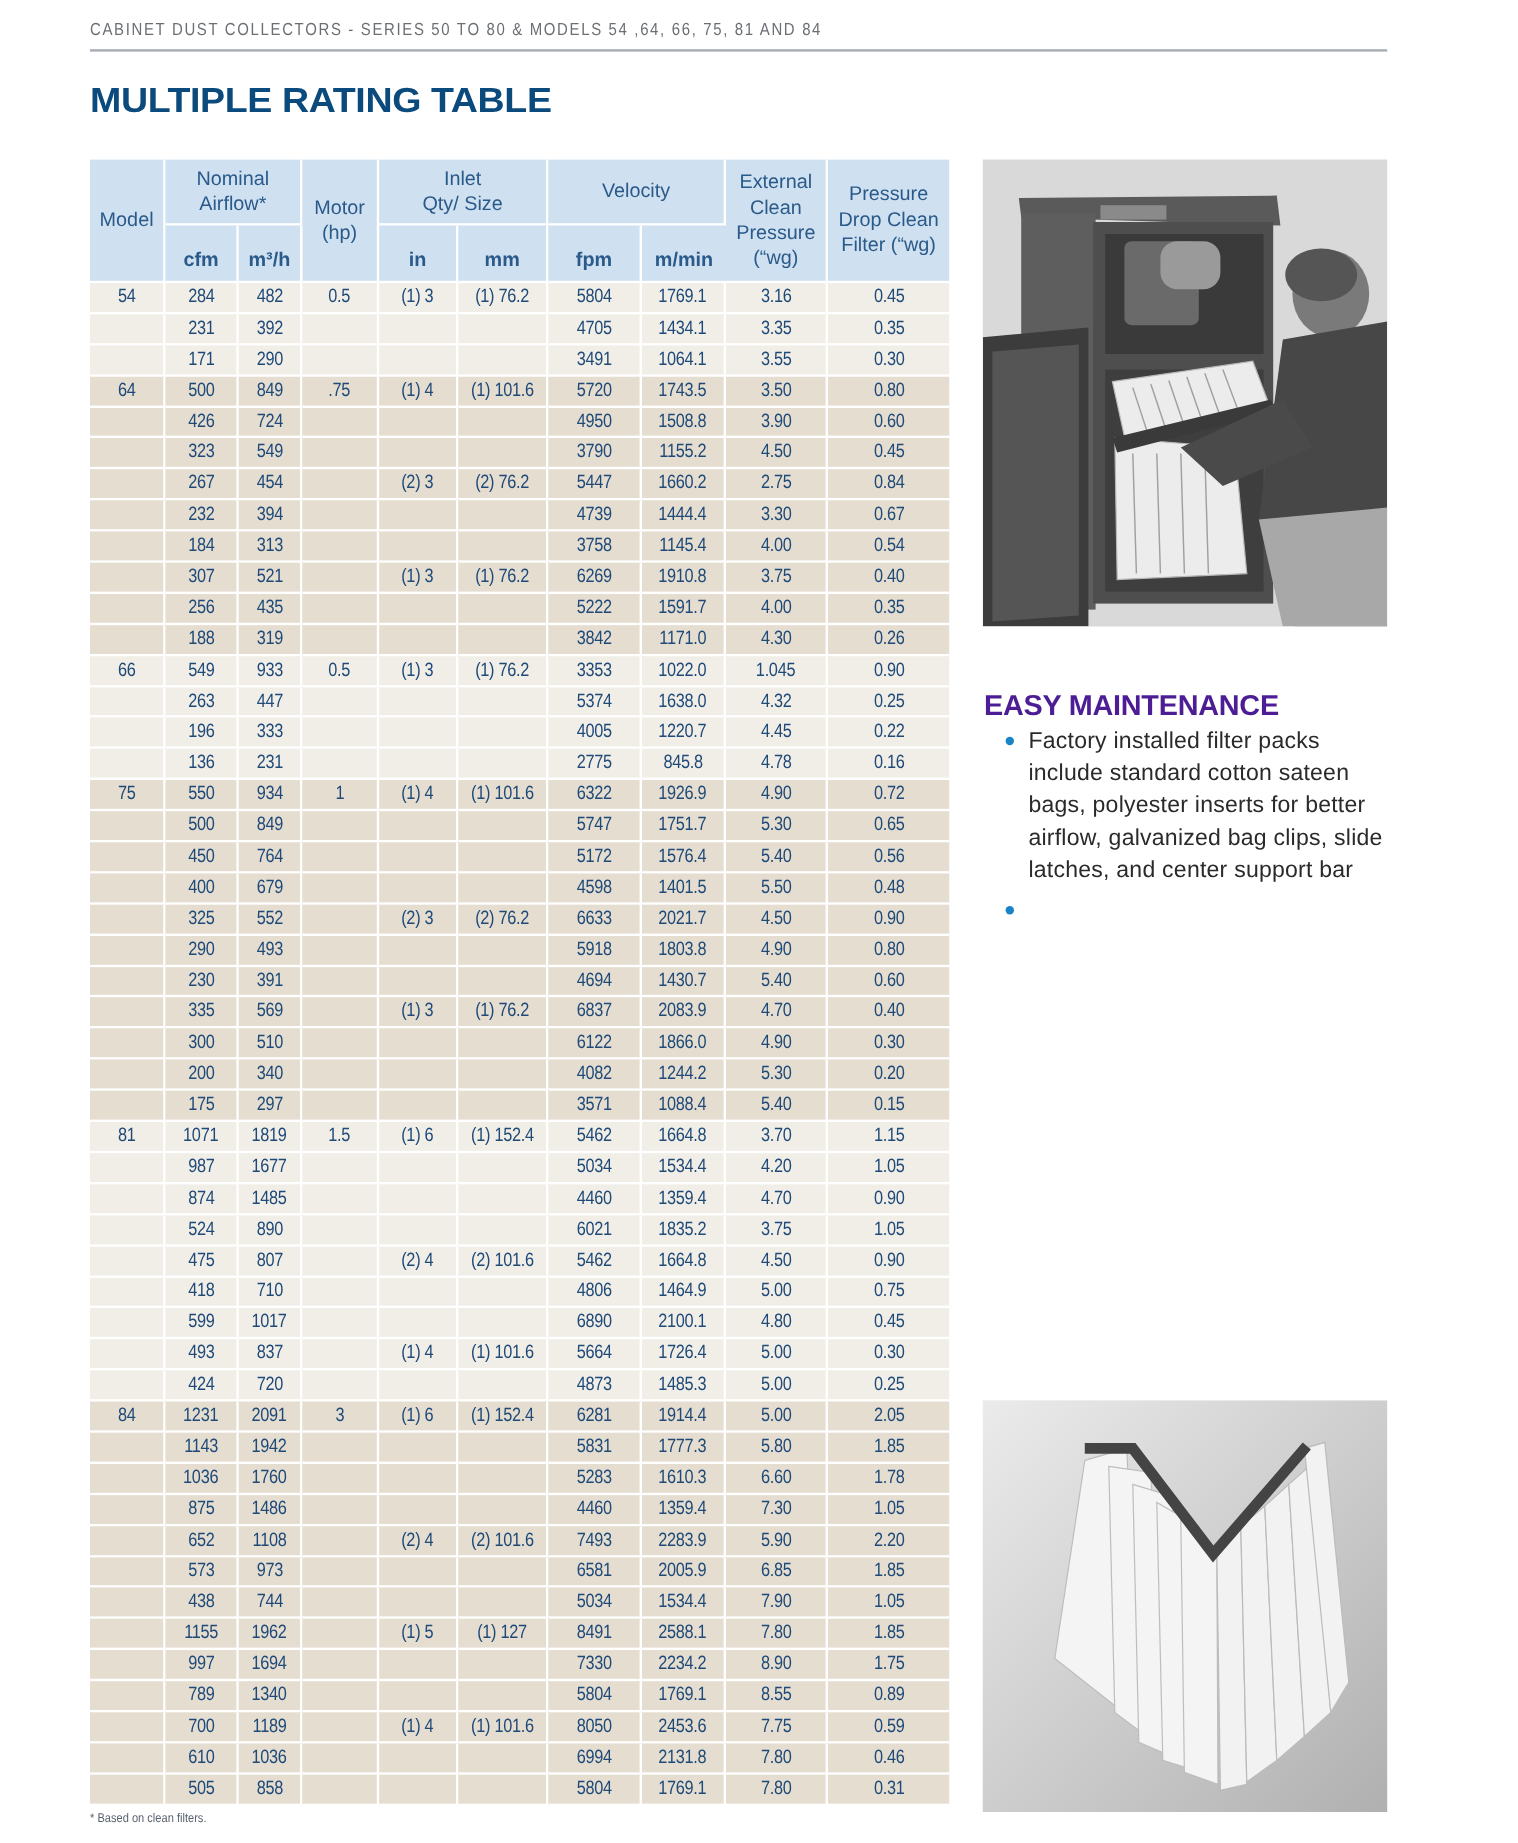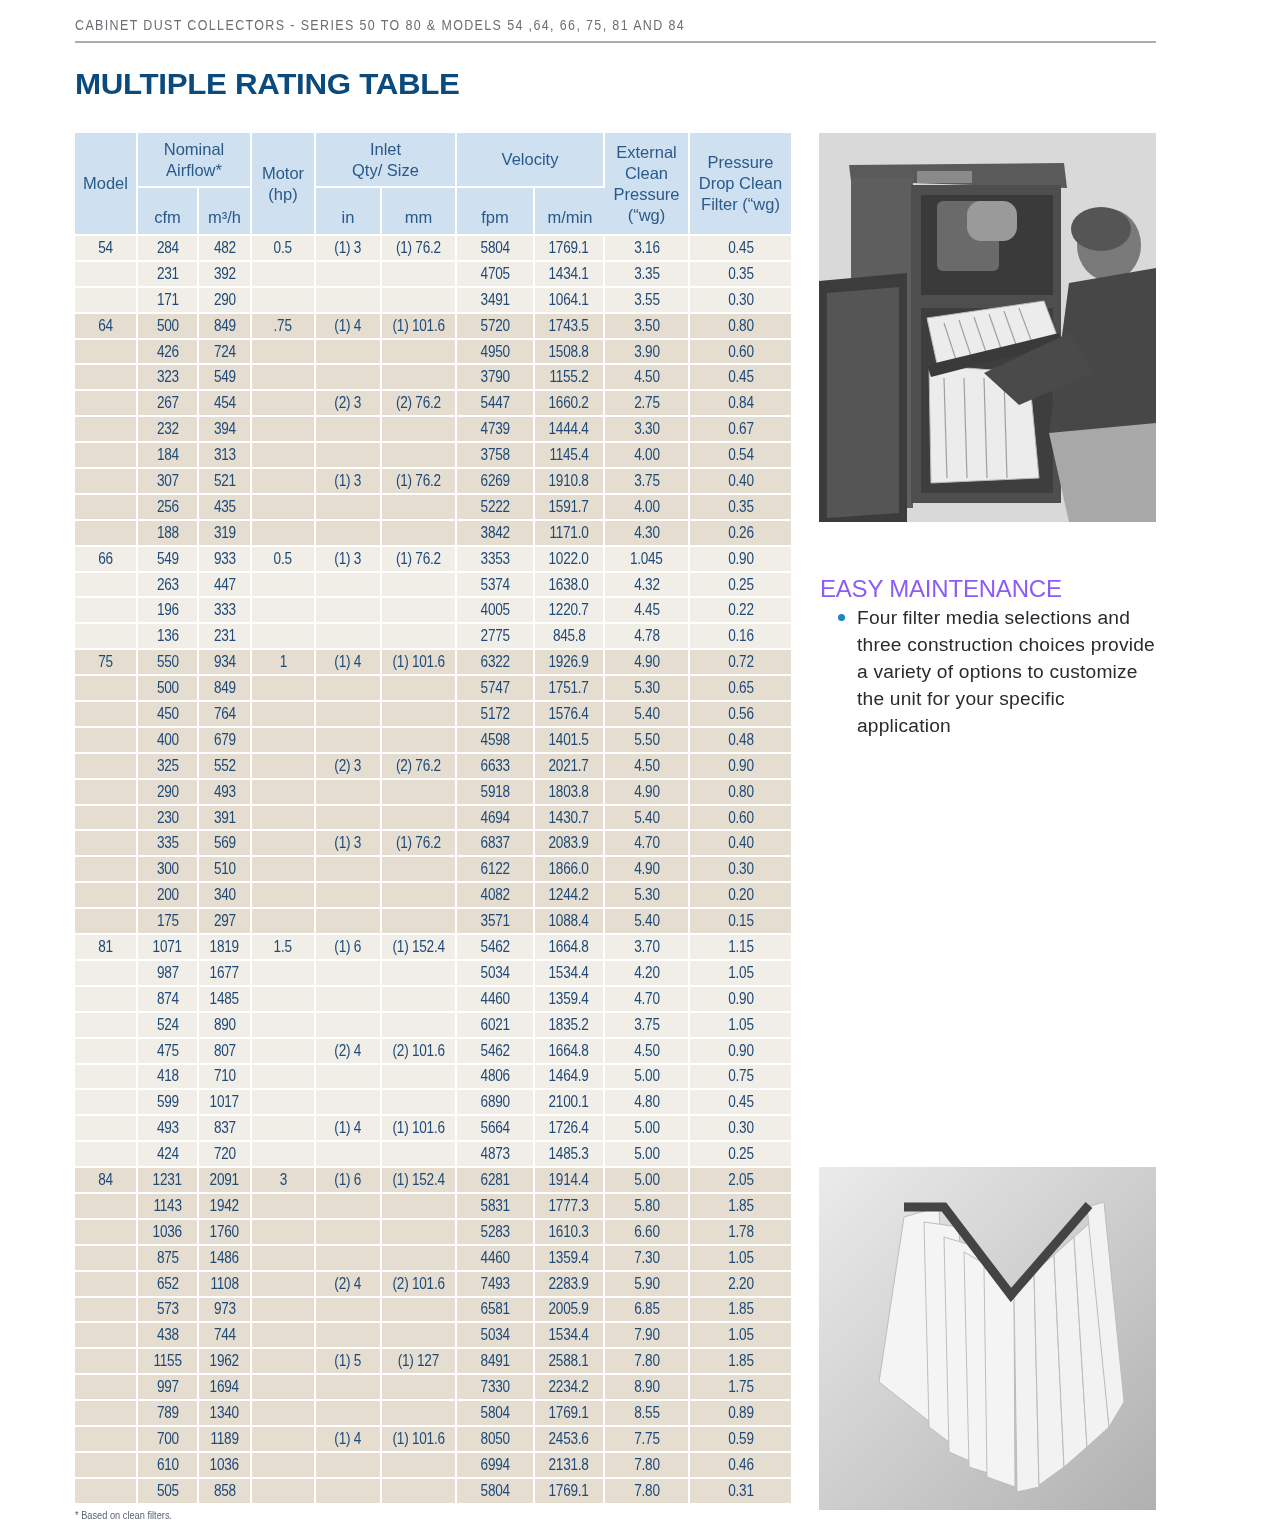--- a/index.html
+++ b/index.html
@@ -29,21 +29,21 @@
     border-right: 2px solid #ffffff; border-bottom: 2px solid #ffffff;
     text-align: center; vertical-align: middle; white-space: nowrap;
     color: #1f4a78;
   }
   .rating-table th:last-child, .rating-table td:last-child { border-right: none; }
   .rating-table thead th {
     background: #cfe0f0; font-weight: normal; font-size: 16.5px; line-height: 21px;
     color: #2a5a8a; padding: 0 2px;
   }
   .rating-table thead tr.h1 th { height: 55px; }
-  .rating-table thead tr.h2 th { height: 48px; padding-top: 12px; }
+  .rating-table thead tr.h2 th { height: 48px; padding-top: 12px; font-weight: bold; }
   .rating-table tbody td {
     height: 25.9px; padding: 0; font-size: 16px;
     transform-origin: center; letter-spacing: -0.3px;
   }
   .rating-table tbody tr.band-a td { background: #f1eee7; }
   .rating-table tbody tr.band-b td { background: #e4ddd0; }
   .narrow { display: inline-block; transform: scaleX(0.85); }
 
   .footnote {
     position: absolute; left: 75px; top: 1509px; font-size: 10.5px; color: #5a6470;
@@ -52,21 +52,21 @@
 
   
   .photo { position: absolute; overflow: hidden; }
   .photo-cabinet { left: 819px; top: 133px; width: 337px; height: 389px; background: #d6d6d6; }
   .photo-filter { left: 819px; top: 1167px; width: 337px; height: 343px; background: linear-gradient(160deg, #e9e9e9 0%, #c9c9c9 55%, #b3b3b3 100%); }
   .photo svg { width: 100%; height: 100%; display: block; }
 
   
   .feature-title {
     position: absolute; left: 820px; top: 575px;
-    font-size: 24px; font-weight: 400; color: #8b5cf6; letter-spacing: -0.2px; white-space: nowrap;
+    font-size: 24px; font-weight: 700; color: #4c1d95; letter-spacing: -0.2px; white-space: nowrap;
   }
   .feature-list { position: absolute; left: 835px; top: 604px; width: 320px; list-style: none; }
   .feature-item { position: relative; padding-left: 22px; font-size: 19.2px; line-height: 27px; color: #2a2a2a; margin-bottom: 6px; letter-spacing: 0.2px; }
   .feature-bullet { position: absolute; left: 3px; top: 10px; width: 7px; height: 7px; border-radius: 50%; background: #1b84c6; }
 </style>
 </head>
 <body>
 
 <div class="running-head">CABINET DUST COLLECTORS - SERIES 50 TO 80 &amp; MODELS 54 ,64, 66, 75, 81 AND 84</div>
 <div class="head-rule"></div>
@@ -747,21 +747,24 @@
     <polygon points="250,150 337,135 337,389 260,389 230,300" fill="#474747"></polygon>
     <polygon points="165,240 250,200 275,240 200,272" fill="#4a4a4a"></polygon>
     <polygon points="230,300 337,290 337,389 250,389" fill="#a8a8a8"></polygon>
   </svg>
 </div>
 
 <h2 class="feature-title">EASY MAINTENANCE</h2>
 <ul class="feature-list">
   <li class="feature-item">
     <span class="feature-bullet"></span>
-    <span>Four filter media selections and three construction choices provide a variety of options to customize the unit for your specific application</span>
+    <span>Factory installed filter packs include standard cotton sateen bags, polyester inserts for better airflow, galvanized bag clips, slide latches, and center support bar</span>
+  </li>
+  <li class="feature-item">
+    <span class="feature-bullet"></span>
   </li>
 </ul>
 
 <div class="photo photo-filter">
   <svg viewBox="0 0 337 343">
     <defs>
       <linearGradient id="fg" x1="0" x2="1" y1="0" y2="1">
         <stop offset="0" stop-color="#ebebeb"></stop>
           <stop offset="0.6" stop-color="#c8c8c8"></stop>
           <stop offset="1" stop-color="#b0b0b0"></stop>

